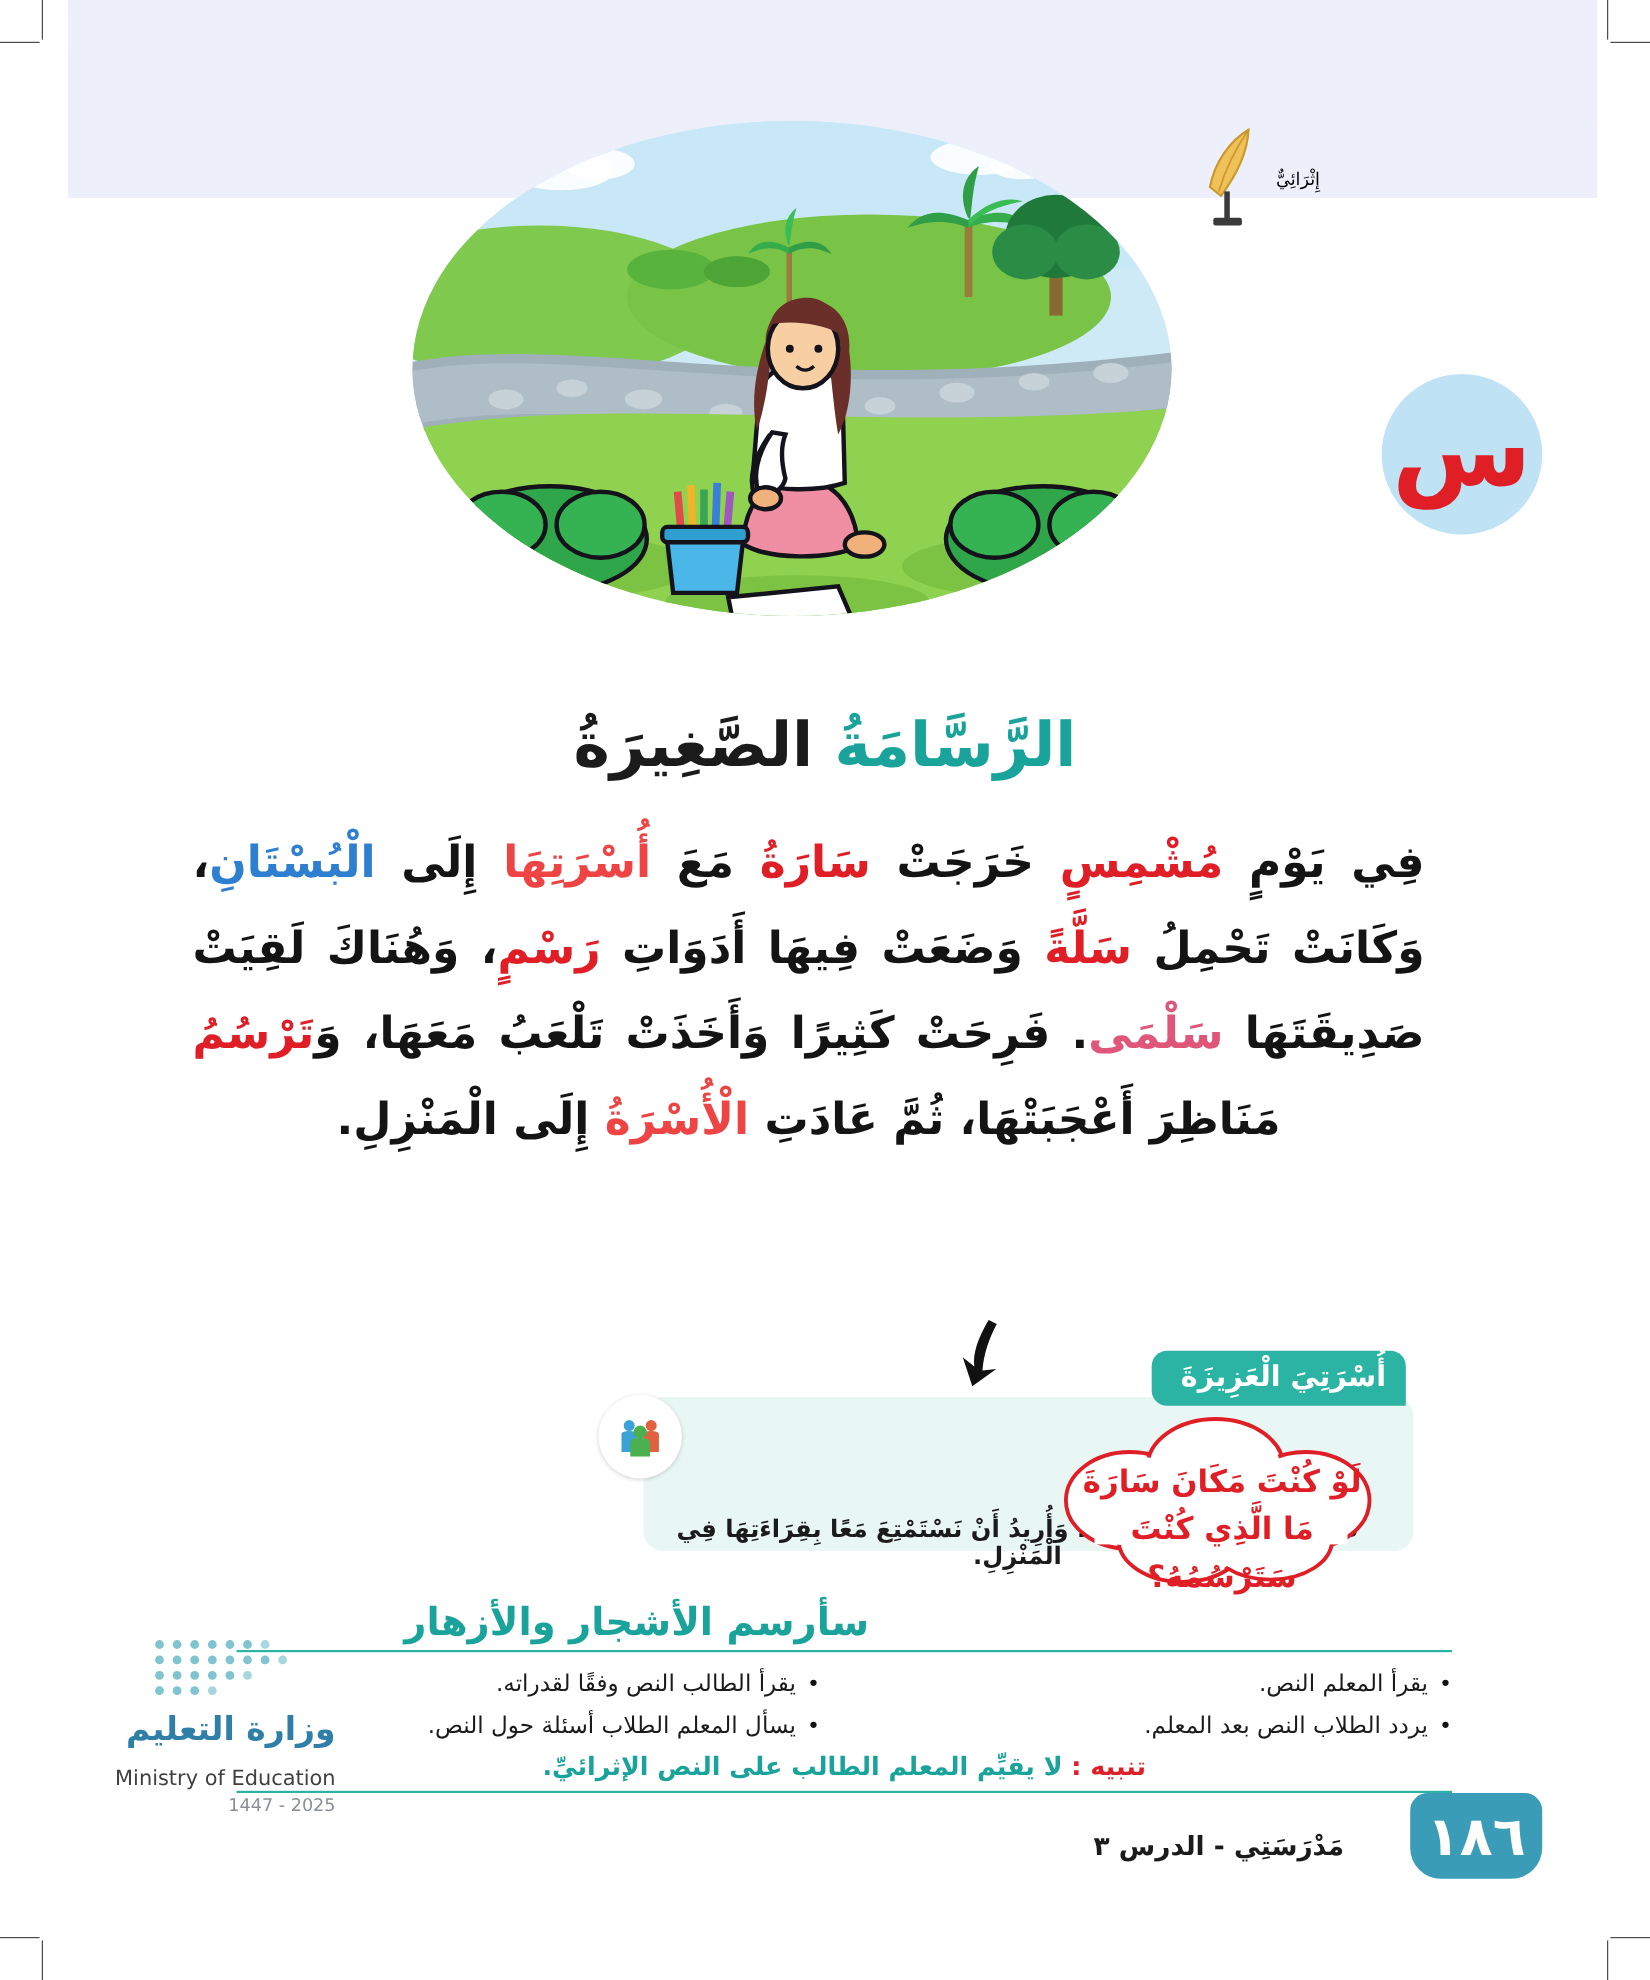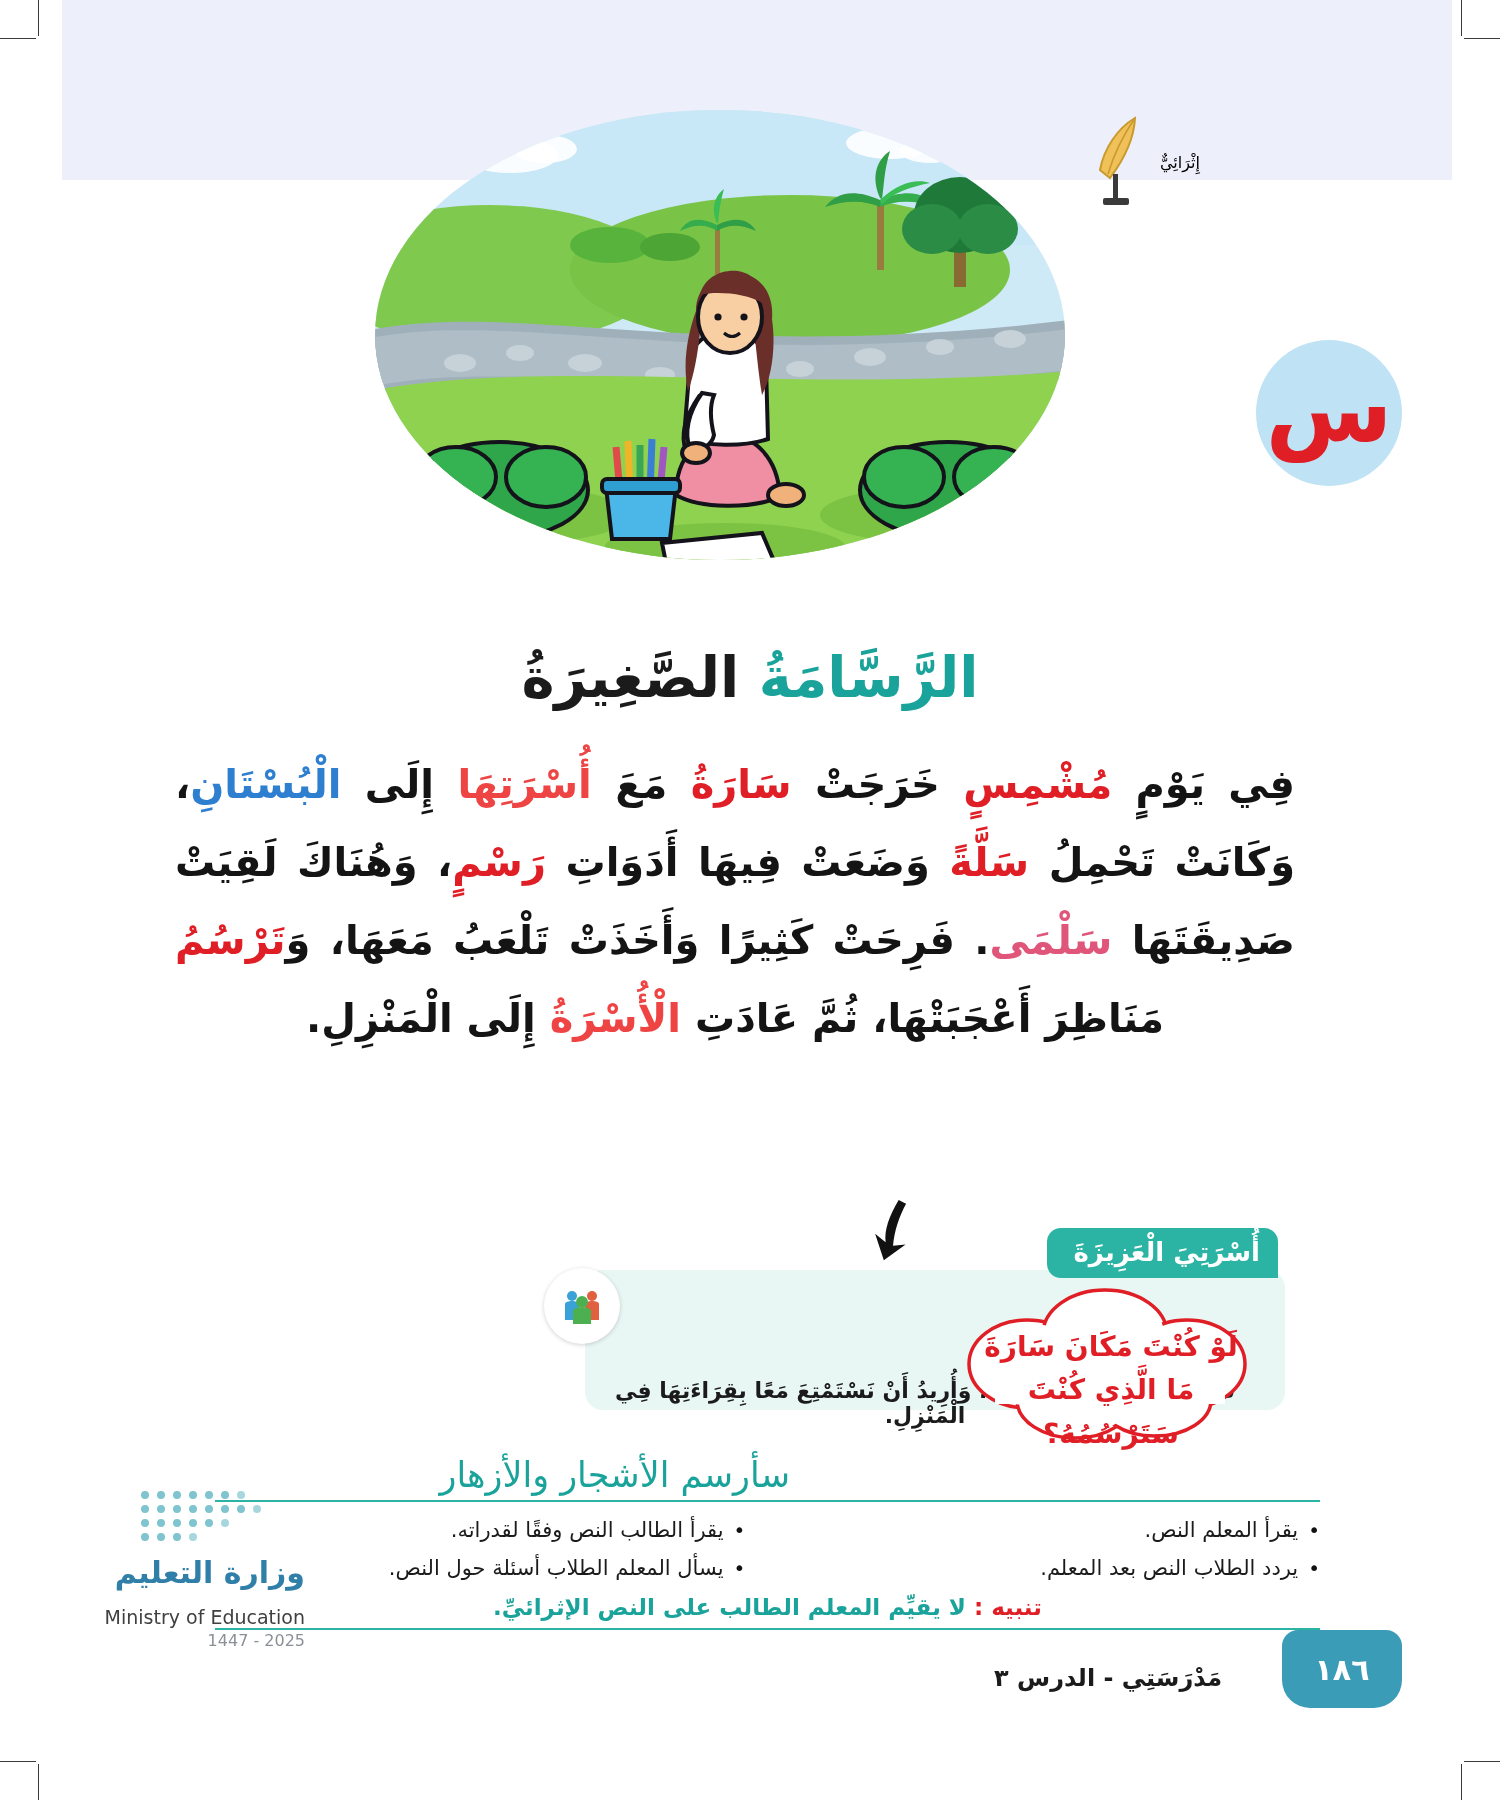--- a/index.html
+++ b/index.html
@@ -195,21 +195,21 @@
     line-height: 1.55;
   }
 
   
   .answer {
     position: absolute;
     top: 1455px;
     right: 710px;
     direction: rtl;
     font-size: 35px;
-    font-weight: normal;
+    font-weight: bold;
     color: #1aa39a;
   }
 
   
   .notes {
     position: absolute;
     top: 1500px;
     left: 215px;
     width: 1105px;
     border-top: 2px solid #2bb3a3;
@@ -282,21 +282,21 @@
     bottom: 92px;
     right: 98px;
     width: 120px;
     height: 78px;
     background: #3b9cb8;
     border-top-left-radius: 16px;
     border-top-right-radius: 16px;
     border-bottom-left-radius: 28px;
     border-bottom-right-radius: 28px;
     color: #ffffff;
-    font-size: 30px;
+    font-size: 49px;
     font-weight: bold;
     display: flex;
     align-items: center;
     justify-content: center;
   }
   .footer-label {
     position: absolute;
     bottom: 108px;
     right: 278px;
     direction: rtl;

